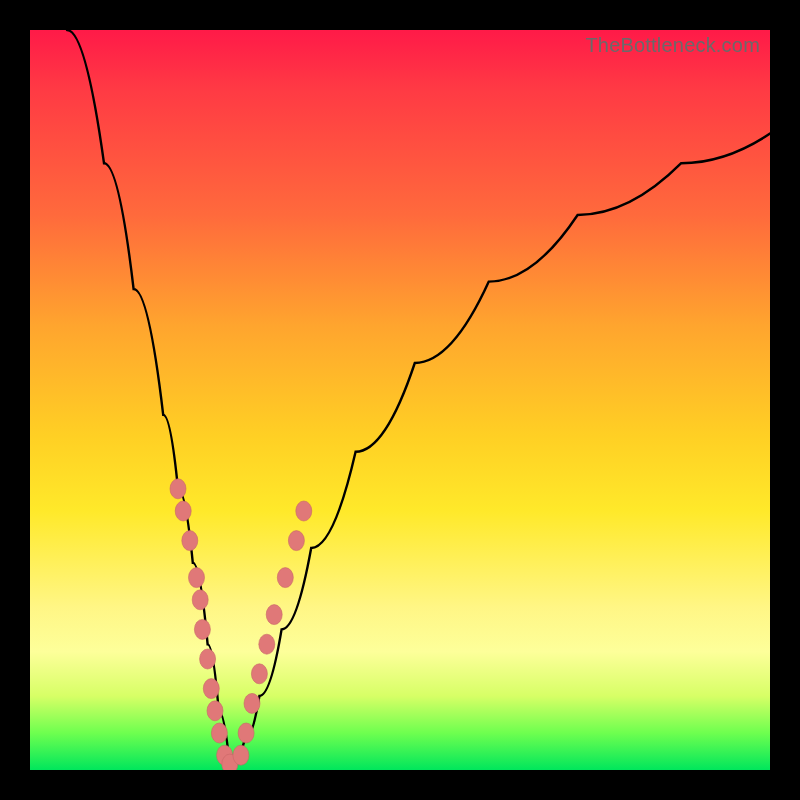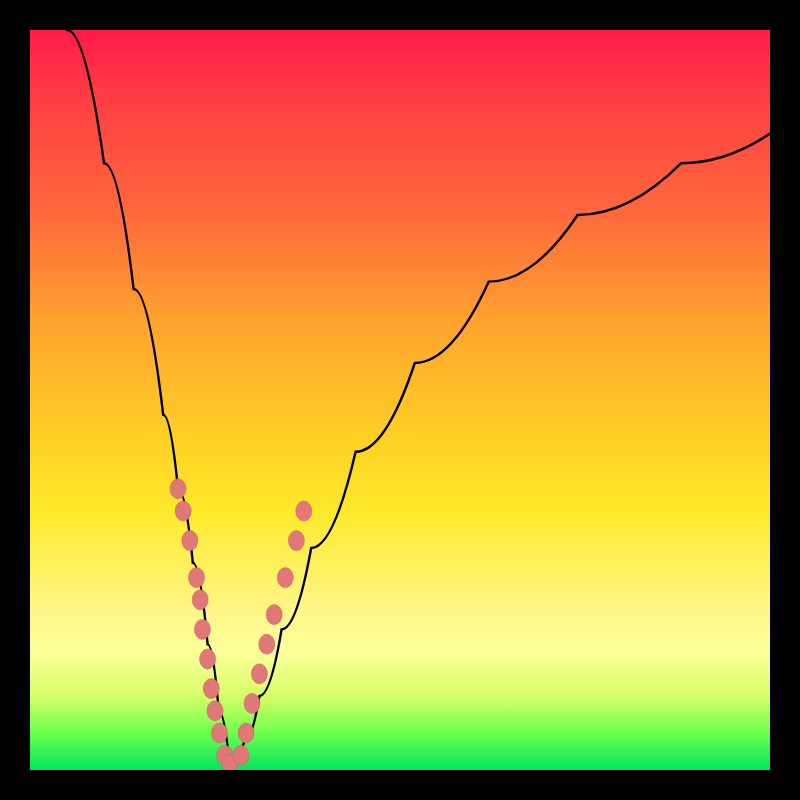--- a/index.html
+++ b/index.html
@@ -67,20 +67,21 @@
     stroke: #c76666;
     stroke-width: 0.6;
   }
 </style>
 </head>
 <body>
 
 <div class="frame">
   <div class="plot-area">
 
+    <div class="watermark">TheBottleneck.com</div>
 
     <svg class="curve" viewBox="0 0 740 740" preserveAspectRatio="none">
       <path id="curve-path" class="curve-line" d="M 37.0 0.0 Q 55.5 0.0 74.0 133.2 Q 88.8 133.2 103.6 259.0 Q 118.4 259.0 133.2 384.8 Q 140.6 384.8 148.0 458.8 Q 155.4 458.8 162.8 532.8 Q 170.2 532.8 177.6 614.2 Q 183.2 614.2 188.7 680.8 Q 194.3 680.8 199.8 736.3 Q 207.2 736.3 214.6 710.4 Q 222.0 710.4 229.4 666.0 Q 240.5 666.0 251.6 599.4 Q 266.4 599.4 281.2 518.0 Q 303.4 518.0 325.6 421.8 Q 355.2 421.8 384.8 333.0 Q 421.8 333.0 458.8 251.6 Q 503.2 251.6 547.6 185.0 Q 599.4 185.0 651.2 133.2 Q 695.6 133.2 740.0 103.6"></path>
       <g id="beads-group">
           <ellipse cx="148.0" cy="458.8" rx="8" ry="10" class="bead"></ellipse>
           <ellipse cx="153.2" cy="481.0" rx="8" ry="10" class="bead"></ellipse>
           <ellipse cx="159.8" cy="510.6" rx="8" ry="10" class="bead"></ellipse>
           <ellipse cx="166.5" cy="547.6" rx="8" ry="10" class="bead"></ellipse>
           <ellipse cx="170.2" cy="569.8" rx="8" ry="10" class="bead"></ellipse>
           <ellipse cx="172.4" cy="599.4" rx="8" ry="10" class="bead"></ellipse>

